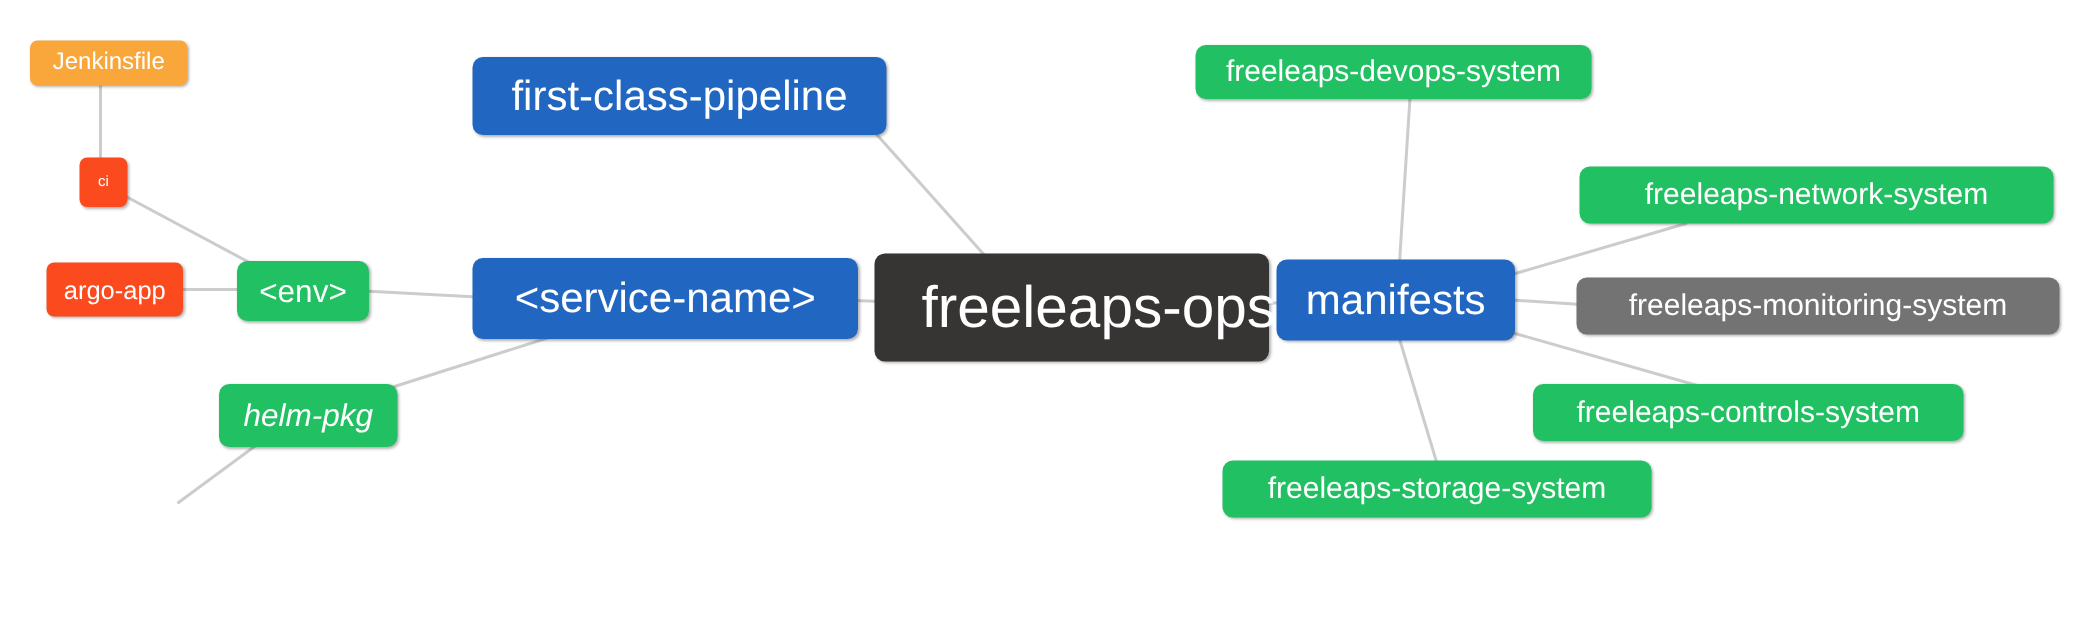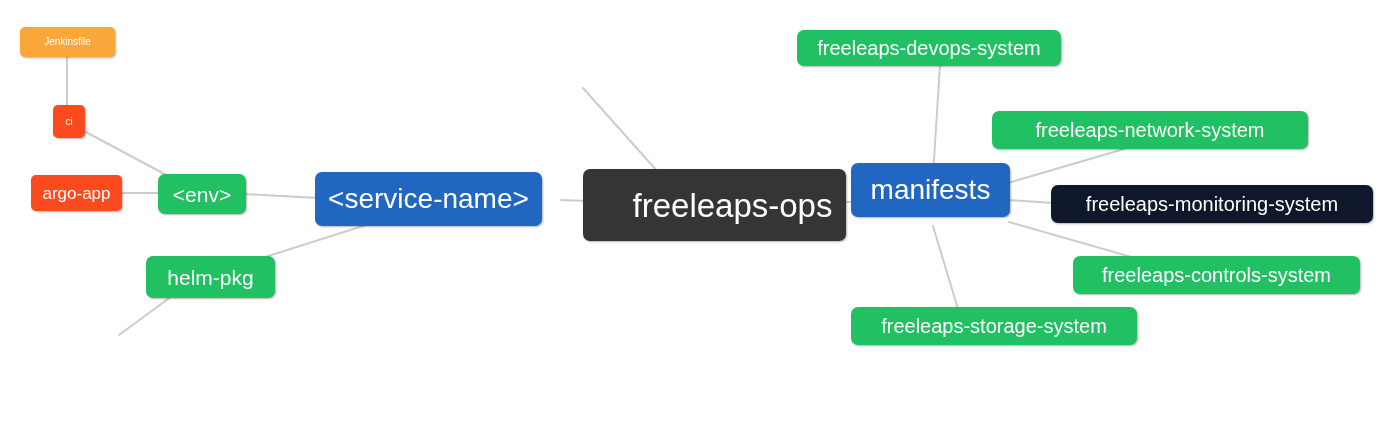--- a/index.html
+++ b/index.html
@@ -53,27 +53,28 @@
       <line x1="172" y1="296" x2="119" y2="335" stroke="#CCCCCC"></line>
       <line x1="843" y1="202" x2="854" y2="202" stroke="#CCCCCC"></line>
       <line x1="940" y1="65" x2="933" y2="175" stroke="#CCCCCC"></line>
       <line x1="1008" y1="183" x2="1124" y2="149" stroke="#CCCCCC"></line>
       <line x1="1008" y1="200" x2="1054" y2="203" stroke="#CCCCCC"></line>
       <line x1="1009" y1="222" x2="1135" y2="258" stroke="#CCCCCC"></line>
       <line x1="933" y1="226" x2="958" y2="309" stroke="#CCCCCC"></line>
     </g>
   </svg>
 
-  <div class="node small" style="left: 20px; top: 27px; width: 95px; height: 30px; font-size: 10px; background-color: rgb(249, 166, 59);">Jenkinsfile</div>
+  <div class="node small" style="left: 20px; top: 27px; width: 105px; height: 30px; font-size: 16px; background-color: rgb(249, 166, 59);">Jenkinsfile</div>
   <div class="node small" style="left: 53px; top: 105px; width: 32px; height: 33px; font-size: 10px; background-color: rgb(251, 75, 30);">ci</div>
   <div class="node small" style="left: 31px; top: 175px; width: 91px; height: 36px; font-size: 17px; background-color: rgb(251, 75, 30);">argo-app</div>
   <div class="node" style="left: 158px; top: 174px; width: 88px; height: 40px; font-size: 21px; background-color: rgb(33, 192, 99);">&lt;env&gt;</div>
-  <div class="node" style="left: 146px; top: 256px; width: 129px; height: 42px; font-size: 21px; background-color: rgb(33, 192, 99);">helm-pkg</div>
-  <div class="node" style="left: 315px; top: 172px; width: 227px; height: 54px; font-size: 28px; background-color: rgb(33, 102, 193);">&lt;service-name&gt;</div>
-  <div class="node" style="left: 583px; top: 169px; width: 263px; height: 72px; font-size: 33px; background-color: rgb(55, 52, 52); padding-left: 36px;">freeleaps-ops</div>
-  <div class="node" style="left: 851px; top: 163px; width: 159px; height: 54px; font-size: 28px; background-color: rgb(33, 102, 193);">manifests</div>
+  <div class="node" style="left: 146px; top: 256px; width: 119px; height: 42px; font-size: 21px; background-color: rgb(33, 192, 99); font-style: italic;">helm-pkg</div>
+  <div class="node" style="left: 315px; top: 38px; width: 276px; height: 52px; font-size: 28px; background-color: rgb(33, 102, 193);">first-class-pipeline</div>
+  <div class="node" style="left: 315px; top: 172px; width: 257px; height: 54px; font-size: 28px; background-color: rgb(33, 102, 193);">&lt;service-name&gt;</div>
+  <div class="node" style="left: 583px; top: 169px; width: 263px; height: 72px; font-size: 39px; background-color: rgb(55, 52, 52); padding-left: 36px;">freeleaps-ops</div>
+  <div class="node" style="left: 851px; top: 173px; width: 159px; height: 54px; font-size: 28px; background-color: rgb(33, 102, 193);">manifests</div>
   <div class="node" style="left: 797px; top: 30px; width: 264px; height: 36px; font-size: 20px; background-color: rgb(33, 192, 99);">freeleaps-devops-system</div>
-  <div class="node" style="left: 992px; top: 111px; width: 316px; height: 38px; font-size: 20px; background-color: rgb(33, 192, 99);">freeleaps-network-system</div>
-  <div class="node" style="left: 1051px; top: 185px; width: 322px; height: 38px; font-size: 20px; background-color: #0f172a;">freeleaps-monitoring-system</div>
-  <div class="node" style="left: 1073px; top: 256px; width: 287px; height: 38px; font-size: 20px; background-color: rgb(33, 192, 99);">freeleaps-controls-system</div>
-  <div class="node" style="left: 851px; top: 307px; width: 286px; height: 38px; font-size: 20px; background-color: rgb(33, 192, 99);">freeleaps-storage-system</div>
+  <div class="node" style="left: 1053px; top: 111px; width: 316px; height: 38px; font-size: 20px; background-color: rgb(33, 192, 99);">freeleaps-network-system</div>
+  <div class="node" style="left: 1051px; top: 185px; width: 322px; height: 38px; font-size: 20px; background-color: #737373;">freeleaps-monitoring-system</div>
+  <div class="node" style="left: 1022px; top: 256px; width: 287px; height: 38px; font-size: 20px; background-color: rgb(33, 192, 99);">freeleaps-controls-system</div>
+  <div class="node" style="left: 815px; top: 307px; width: 286px; height: 38px; font-size: 20px; background-color: rgb(33, 192, 99);">freeleaps-storage-system</div>
 
 </div>
 
 </body></html>

